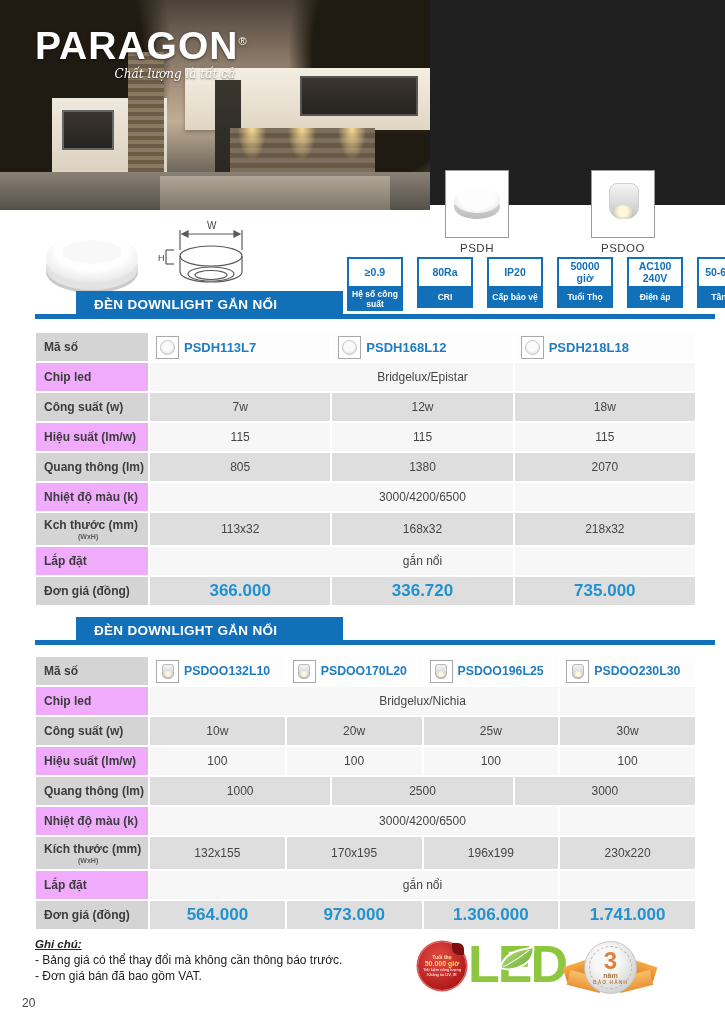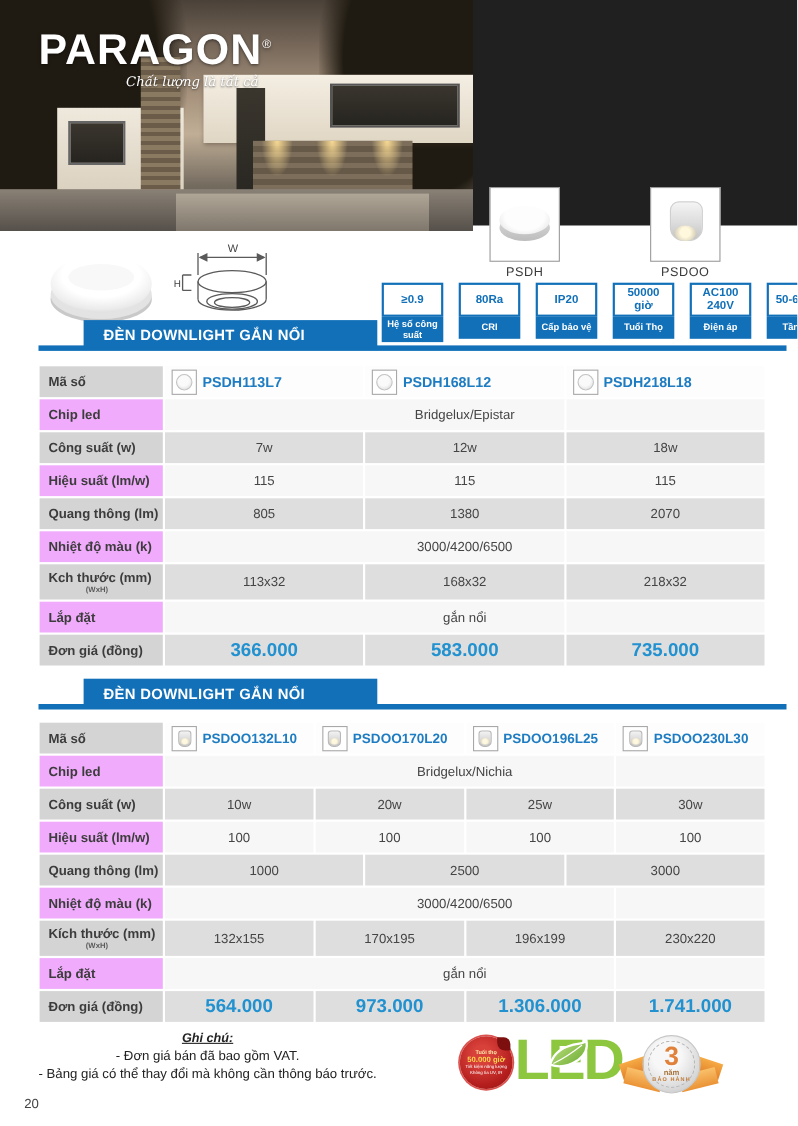--- a/index.html
+++ b/index.html
@@ -102,21 +102,21 @@
   .mini-thumb { width:23px; height:23px; background:#fff; border:1px solid #a8a8a8; flex:0 0 auto;
     display:flex; align-items:center; justify-content:center; }
   .mini-round { width:15px; height:15px; border-radius:50%; border:1px solid #c2c2c2;
     background:radial-gradient(circle at 45% 38%, #fafafa 45%, #e2e2e2 80%, #d0d0d0); }
   .mini-cyl { width:12px; height:15px; border-radius:3px 3px 5px 5px; border:1px solid #b8b8b8;
     background:linear-gradient(180deg,#f3f3f3,#d8d8d8 60%,#c3c3c3); position:relative; }
   .mini-cyl::after { content:""; position:absolute; left:1px; right:1px; bottom:1px; height:6px;
     border-radius:50%; background:radial-gradient(circle, #fff8e0 40%, #cfc8b4); }
 
   
-  .notes { position:absolute; left:35px; top:938px; font-size:12px; color:#222;text-align:center; }
+  .notes { position:absolute; left:35px; top:938px; font-size:12px; color:#222; }
   .notes-heading { font-style:italic; font-weight:bold; text-decoration:underline; font-size:11.5px; margin-bottom:3px; }
   .notes .note-line { margin-top:2px; }
   .page-number { position:absolute; left:22px; top:996px; font-size:12px; color:#444; }
 
   .sticker { position:absolute; left:418px; top:942px; width:48px; height:48px; border-radius:50%;
     background:radial-gradient(circle at 42% 35%, #d8403a 20%, #b21d1c 68%, #8d1212);
     box-shadow:0 0 0 1.5px #d9534f; display:flex; flex-direction:column; align-items:center;
     justify-content:center; text-align:center; line-height:1.15; }
   .sticker::after { content:""; position:absolute; right:2px; top:1px; width:12px; height:12px;
     border-radius:0 50% 0 60%; background:#7d0f0f; }
@@ -320,21 +320,21 @@
     <div class="trow lite">
       <div class="lbl">Lắp đặt</div>
       <div class="cells has-sep1">
           <div class="cell">gắn nổi</div>
         </div>
     </div>
     <div class="trow grey">
       <div class="lbl">Đơn giá (đồng)</div>
       <div class="cells">
         <div class="cell price">366.000</div>
-        <div class="cell price">583.000</div>
+        <div class="cell price">336.720</div>
         <div class="cell price">735.000</div>
       </div>
     </div>
   </div>
 
   <div class="banner-row b2">
     <div class="banner">ĐÈN DOWNLIGHT GẮN NỔI</div>
   </div>
 
   <div class="spec-table t2">
@@ -429,22 +429,22 @@
         <div class="cell price">564.000</div>
         <div class="cell price">973.000</div>
         <div class="cell price">1.306.000</div>
         <div class="cell price">1.741.000</div>
       </div>
     </div>
   </div>
 
   <div class="notes">
     <div class="notes-heading">Ghi chú:</div>
+    <div class="note-line">- Bảng giá có thể thay đổi mà không cần thông báo trước.</div>
     <div class="note-line">- Đơn giá bán đã bao gồm VAT.</div>
-    <div class="note-line">- Bảng giá có thể thay đổi mà không cần thông báo trước.</div>
   </div>
   <div class="page-number">20</div>
 
   <div class="sticker">
     <div class="s1">Tuổi thọ</div>
     <div class="s2">50.000 giờ</div>
     <div class="s3">Tiết kiệm năng lượng</div>
     <div class="s4">Không tia UV, IR</div>
   </div>
 

